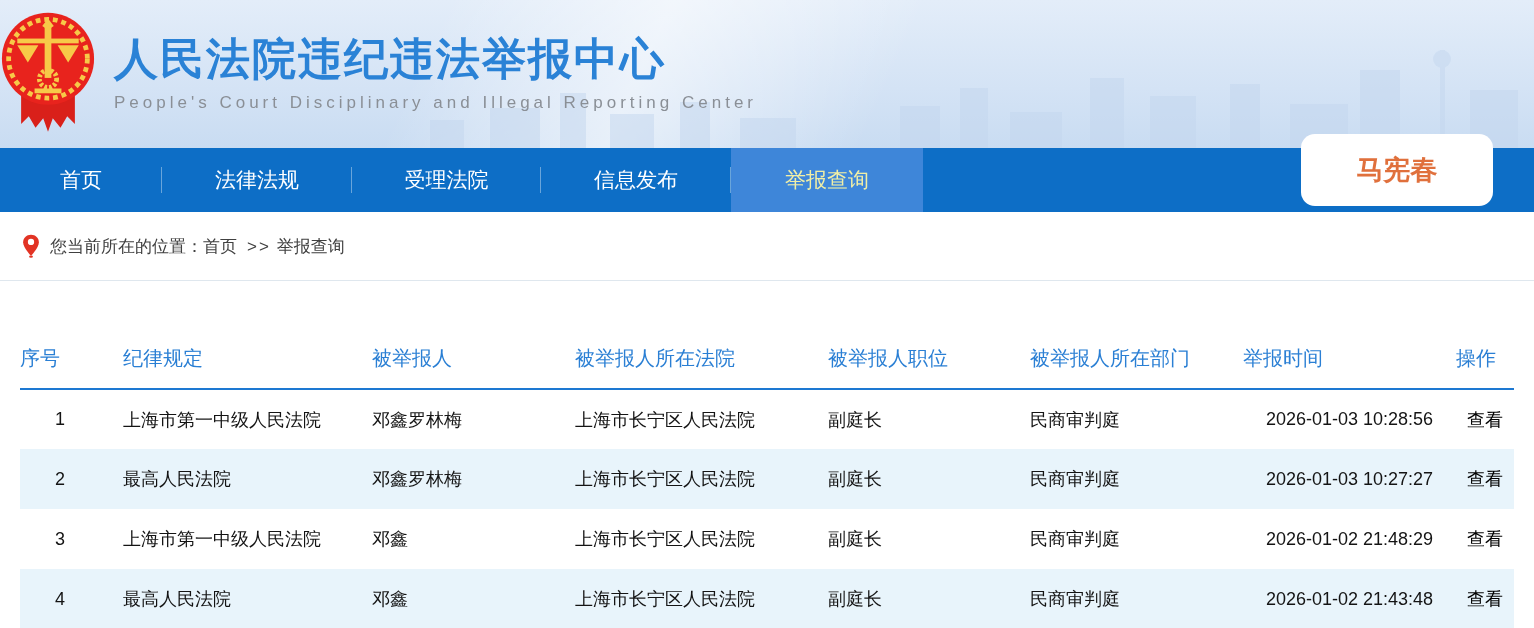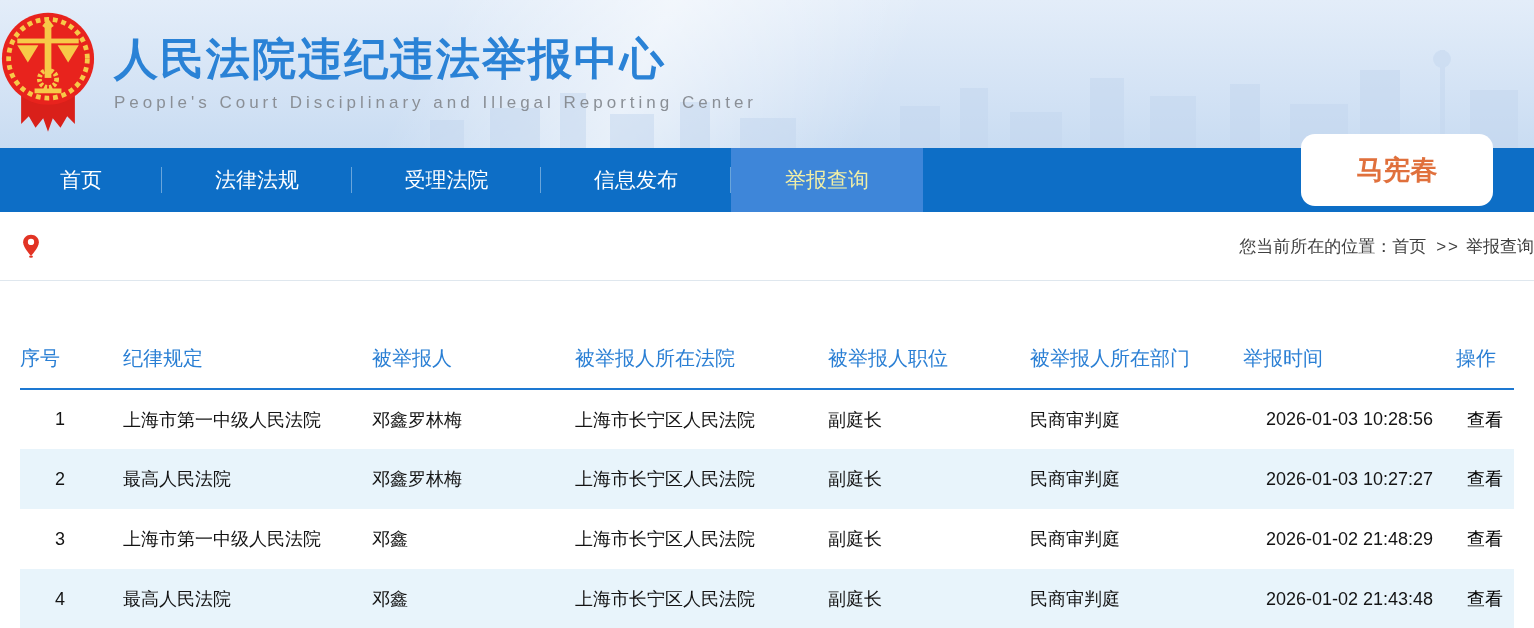--- a/index.html
+++ b/index.html
@@ -29,21 +29,21 @@
   .nav-item.divider::after { content:""; position:absolute; right:0; top:19px; width:1px; height:26px;
     background:rgba(255,255,255,.38); }
   .nav-item.active { background:#3e86d9; color:#f1efa6; }
   .w1{width:162px}.w2{width:190px}.w3{width:189px}.w4{width:190px}.w5{width:234px}.w6{width:192px}
   .user-badge { position:absolute; top:-14px; right:41px; width:192px; height:72px;
     background:#ffffff; border-radius:14px; display:flex; align-items:center; justify-content:center;
     font-size:27px; font-weight:bold; color:#e0703c; cursor:pointer; }
 
   
   .breadcrumb-bar { display:flex; align-items:center; height:69px; padding-left:22px;
-    background:#fff; border-bottom:1px solid #dfe7ee;justify-content:space-between; }
+    background:#fff; border-bottom:1px solid #dfe7ee; }
   .pin-icon { width:18px; height:24px; margin-right:10px; flex:0 0 auto; }
   .breadcrumb-text { font-size:17px; color:#404040; }
   .breadcrumb-text .crumb-link { color:#404040; cursor:pointer; }
   .crumb-sep { margin:0 6px 0 10px; letter-spacing:2px; }
 
   
   .report-table { width:1494px; margin:64px 20px 4px 20px; border-collapse:collapse; table-layout:fixed; }
   .report-table thead th { color:#2a7fd4; font-size:20px; font-weight:normal; text-align:left;
     padding-bottom:16px; border-bottom:2px solid #1d78d2; }
   th.c-seq, td.c-seq { text-align:center; }

